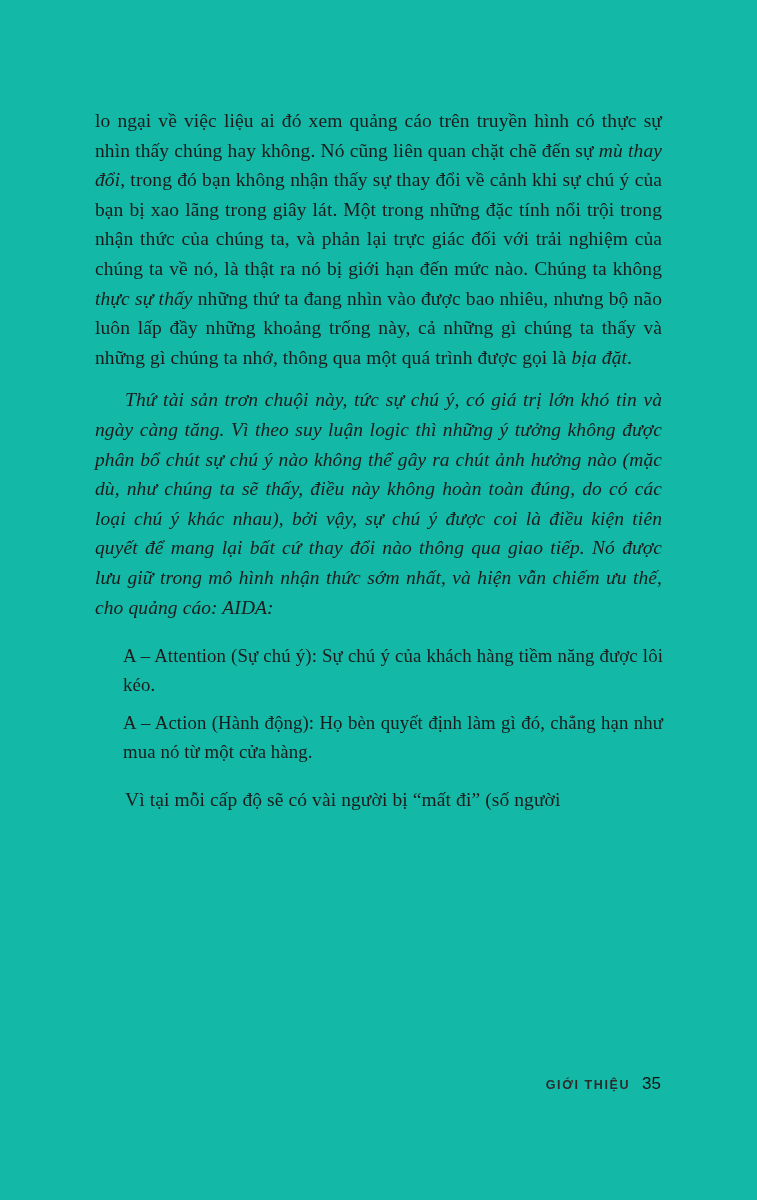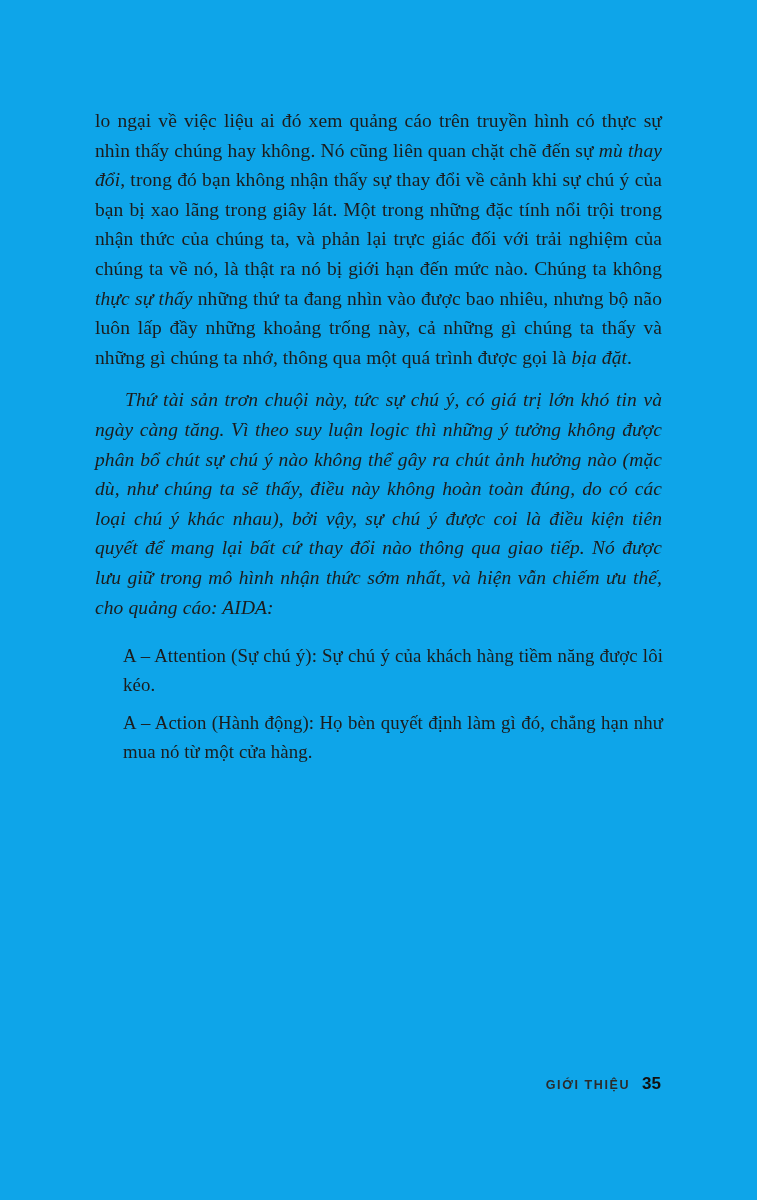--- a/index.html
+++ b/index.html
@@ -4,21 +4,21 @@
 <style>
   html, body {
     margin: 0;
     padding: 0;
     background: #ffffff;
   }
   .page {
     position: relative;
     width: 757px;
     height: 1200px;
-    background: #0ea5e9;
+    background: #14b8a6;
     font-family: "Liberation Serif", "DejaVu Serif", serif;
     color: #1c1c1c;
     overflow: hidden;
   }
   .content {
     position: absolute;
     top: 106px;
     left: 95px;
     width: 567px;
   }
@@ -64,21 +64,21 @@
     text-align: center;
   }
   .footer .section {
     font-size: 12.5px;
     font-weight: 700;
     letter-spacing: 1.6px;
     color: #2b2b2b;
   }
   .footer .pagenum {
     font-size: 17px;
-    font-weight: 700;
+    font-weight: 400;
     color: #111;
   }
 </style>
 </head>
 <body>
 
 <div class="page">
 
   <main class="content">
 
@@ -86,20 +86,21 @@
       <span>lo ngại về việc liệu ai đó xem quảng cáo trên truyền hình có thực sự nhìn thấy chúng hay không. Nó cũng liên quan chặt chẽ đến sự </span><span class="it">mù thay đổi</span><span>, trong đó bạn không nhận thấy sự thay đổi về cảnh khi sự chú ý của bạn bị xao lãng trong giây lát. Một trong những đặc tính nổi trội trong nhận thức của chúng ta, và phản lại trực giác đối với trải nghiệm của chúng ta về nó, là thật ra nó bị giới hạn đến mức nào. Chúng ta không </span><span class="it">thực sự thấy</span><span> những thứ ta đang nhìn vào được bao nhiêu, nhưng bộ não luôn lấp đầy những khoảng trống này, cả những gì chúng ta thấy và những gì chúng ta nhớ, thông qua một quá trình được gọi là </span><span class="it">bịa đặt</span><span>.</span>
     </p>
 
     <p class="para indent">Thứ tài sản trơn chuội này, tức sự chú ý, có giá trị lớn khó tin và ngày càng tăng. Vì theo suy luận logic thì những ý tưởng không được phân bổ chút sự chú ý nào không thể gây ra chút ảnh hưởng nào (mặc dù, như chúng ta sẽ thấy, điều này không hoàn toàn đúng, do có các loại chú ý khác nhau), bởi vậy, sự chú ý được coi là điều kiện tiên quyết để mang lại bất cứ thay đổi nào thông qua giao tiếp. Nó được lưu giữ trong mô hình nhận thức sớm nhất, và hiện vẫn chiếm ưu thế, cho quảng cáo: AIDA:</p>
 
     <div class="aida-list">
       <p class="aida-item">A – Attention (Sự chú ý): Sự chú ý của khách hàng tiềm năng được lôi kéo.</p>
       <p class="aida-item">A – Action (Hành động): Họ bèn quyết định làm gì đó, chẳng hạn như mua nó từ một cửa hàng.</p>
     </div>
 
+    <p class="para indent closing">Vì tại mỗi cấp độ sẽ có vài người bị “mất đi” (số người</p>
 
   </main>
 
   <footer class="footer">
     <span class="section">GIỚI THIỆU</span>
     <span class="pagenum">35</span>
   </footer>
 
 </div>
 

